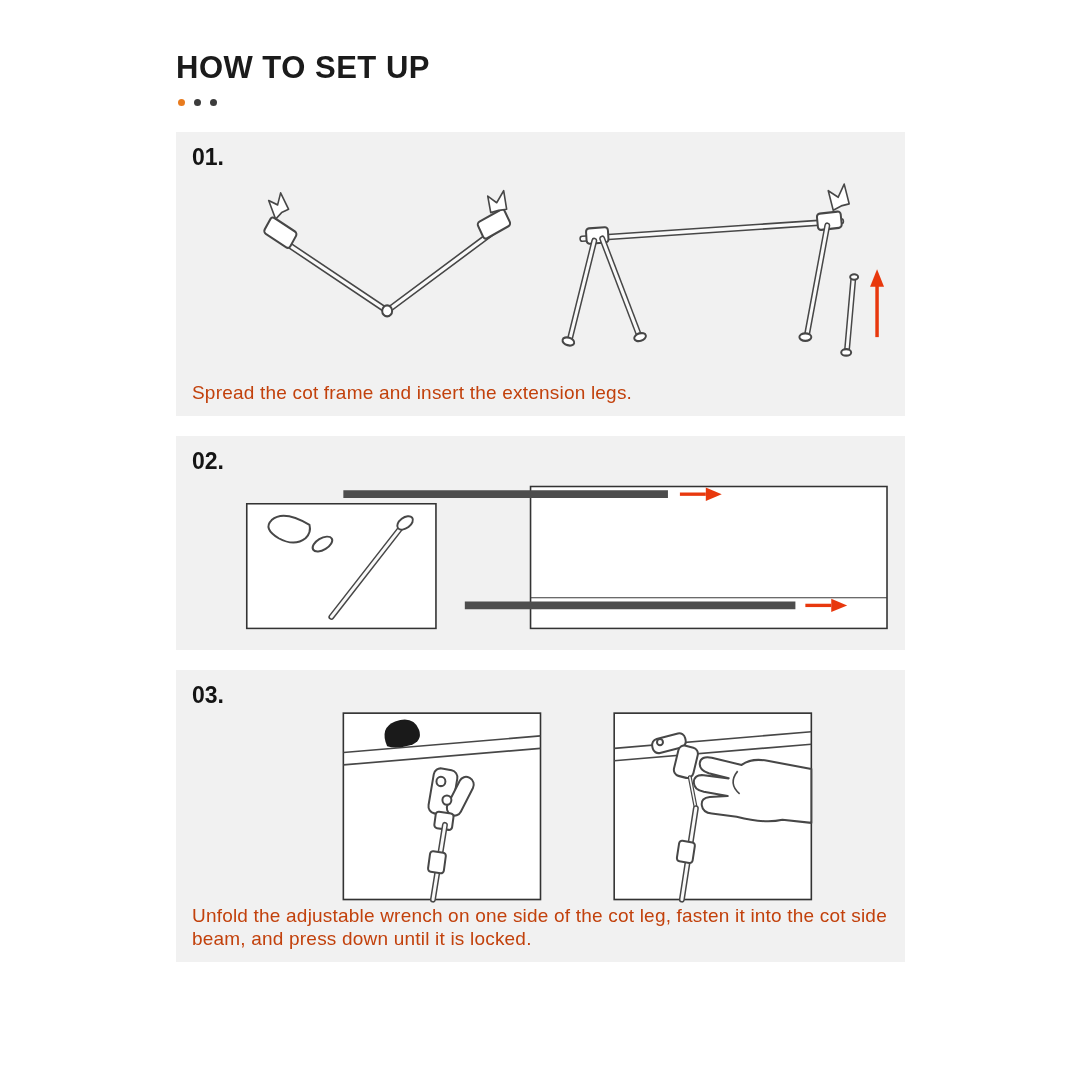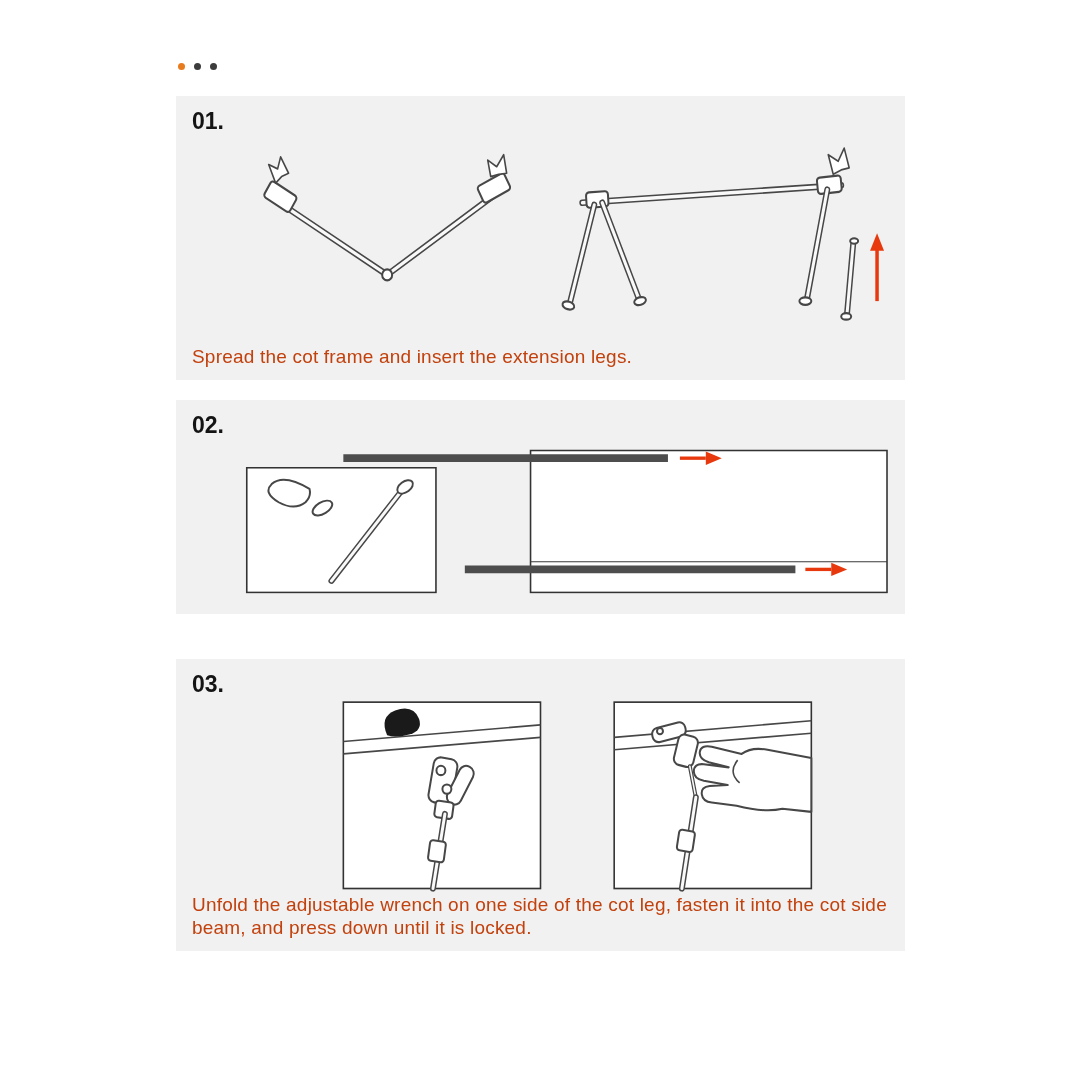--- a/index.html
+++ b/index.html
@@ -12,21 +12,21 @@
   }
   .page { position: relative; width: 1080px; height: 1080px; padding: 50px 175px 0 176px; }
   .title { font-size: 31px; font-weight: 700; letter-spacing: 0.5px; color: #1b1b1b; }
   .dots { display: flex; gap: 9px; margin-top: 13px; padding-left: 2px; }
   .dot { width: 7px; height: 7px; border-radius: 50%; background: #3c3c3c; }
   .dot.accent { background: #e87b1e; }
   .panels { display: flex; flex-direction: column; gap: 20px; margin-top: 26px; }
   .panel { background: #f1f1f1; padding: 12px 16px 12px 16px; display: flex; flex-direction: column; }
   .panel.p1 { height: 284px; }
   .panel.p2 { height: 214px; }
-  .panel.p3 { height: 292px; margin-top: 25px; }
+  .panel.p3 { height: 292px; }
   .step-number { font-size: 23px; font-weight: 700; color: #141414; flex: 0 0 auto; }
   .illus { flex: 1 1 auto; min-height: 0; }
   .illus svg { width: 100%; height: 100%; display: block; }
   .caption { font-size: 19px; line-height: 1.22; letter-spacing: 0.2px; color: #c2410c; flex: 0 0 auto; }
 
   
   .tube-o { stroke: #474747; stroke-width: 6; stroke-linecap: round; fill: none; }
   .tube-i { stroke: #f9f9f9; stroke-width: 3; stroke-linecap: round; fill: none; }
   .thin-o { stroke: #474747; stroke-width: 4; stroke-linecap: round; fill: none; }
   .thin-i { stroke: #f9f9f9; stroke-width: 1.6; stroke-linecap: round; fill: none; }
@@ -37,20 +37,21 @@
   .box { fill: #ffffff; stroke: #333333; stroke-width: 1.6; }
   .innerline { stroke: #3a3a3a; stroke-width: 1.2; }
   .arrow-line { stroke-width: 3.5; fill: none; }
   .dark-fill { fill: #1a1a1a; stroke: none; }
 </style>
 </head>
 <body>
 
 <div class="page">
 
+  <h1 class="title">HOW TO SET UP</h1>
 
   <div class="dots">
     <span class="dot accent"></span>
     <span class="dot"></span>
     <span class="dot"></span>
   </div>
 
   <div class="panels">
 
     <section class="panel p1">

